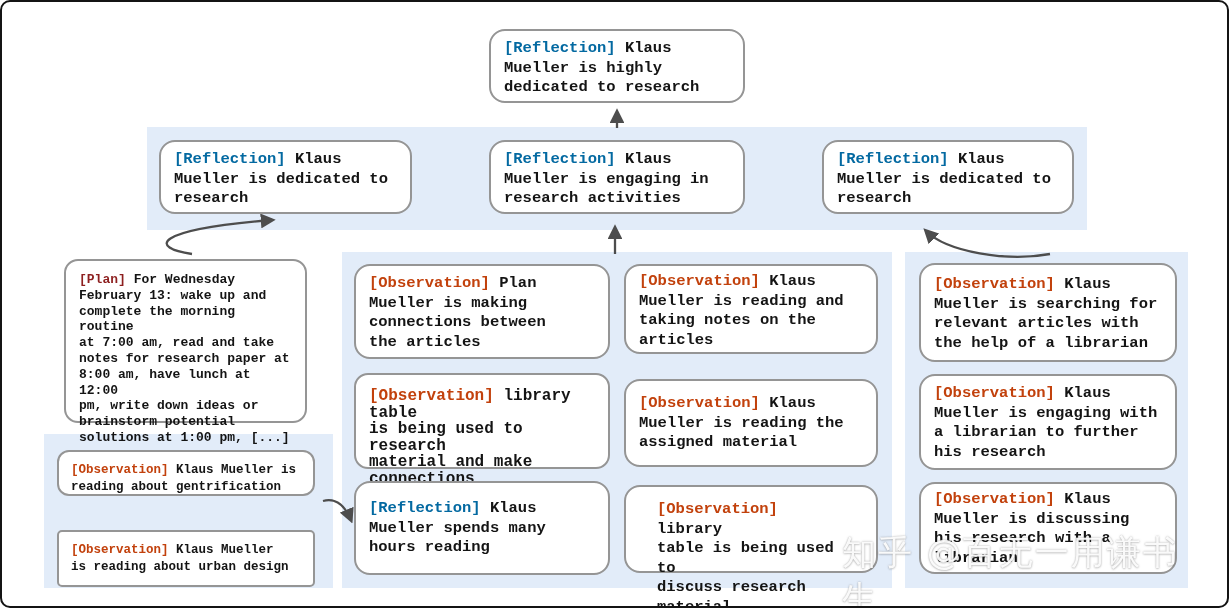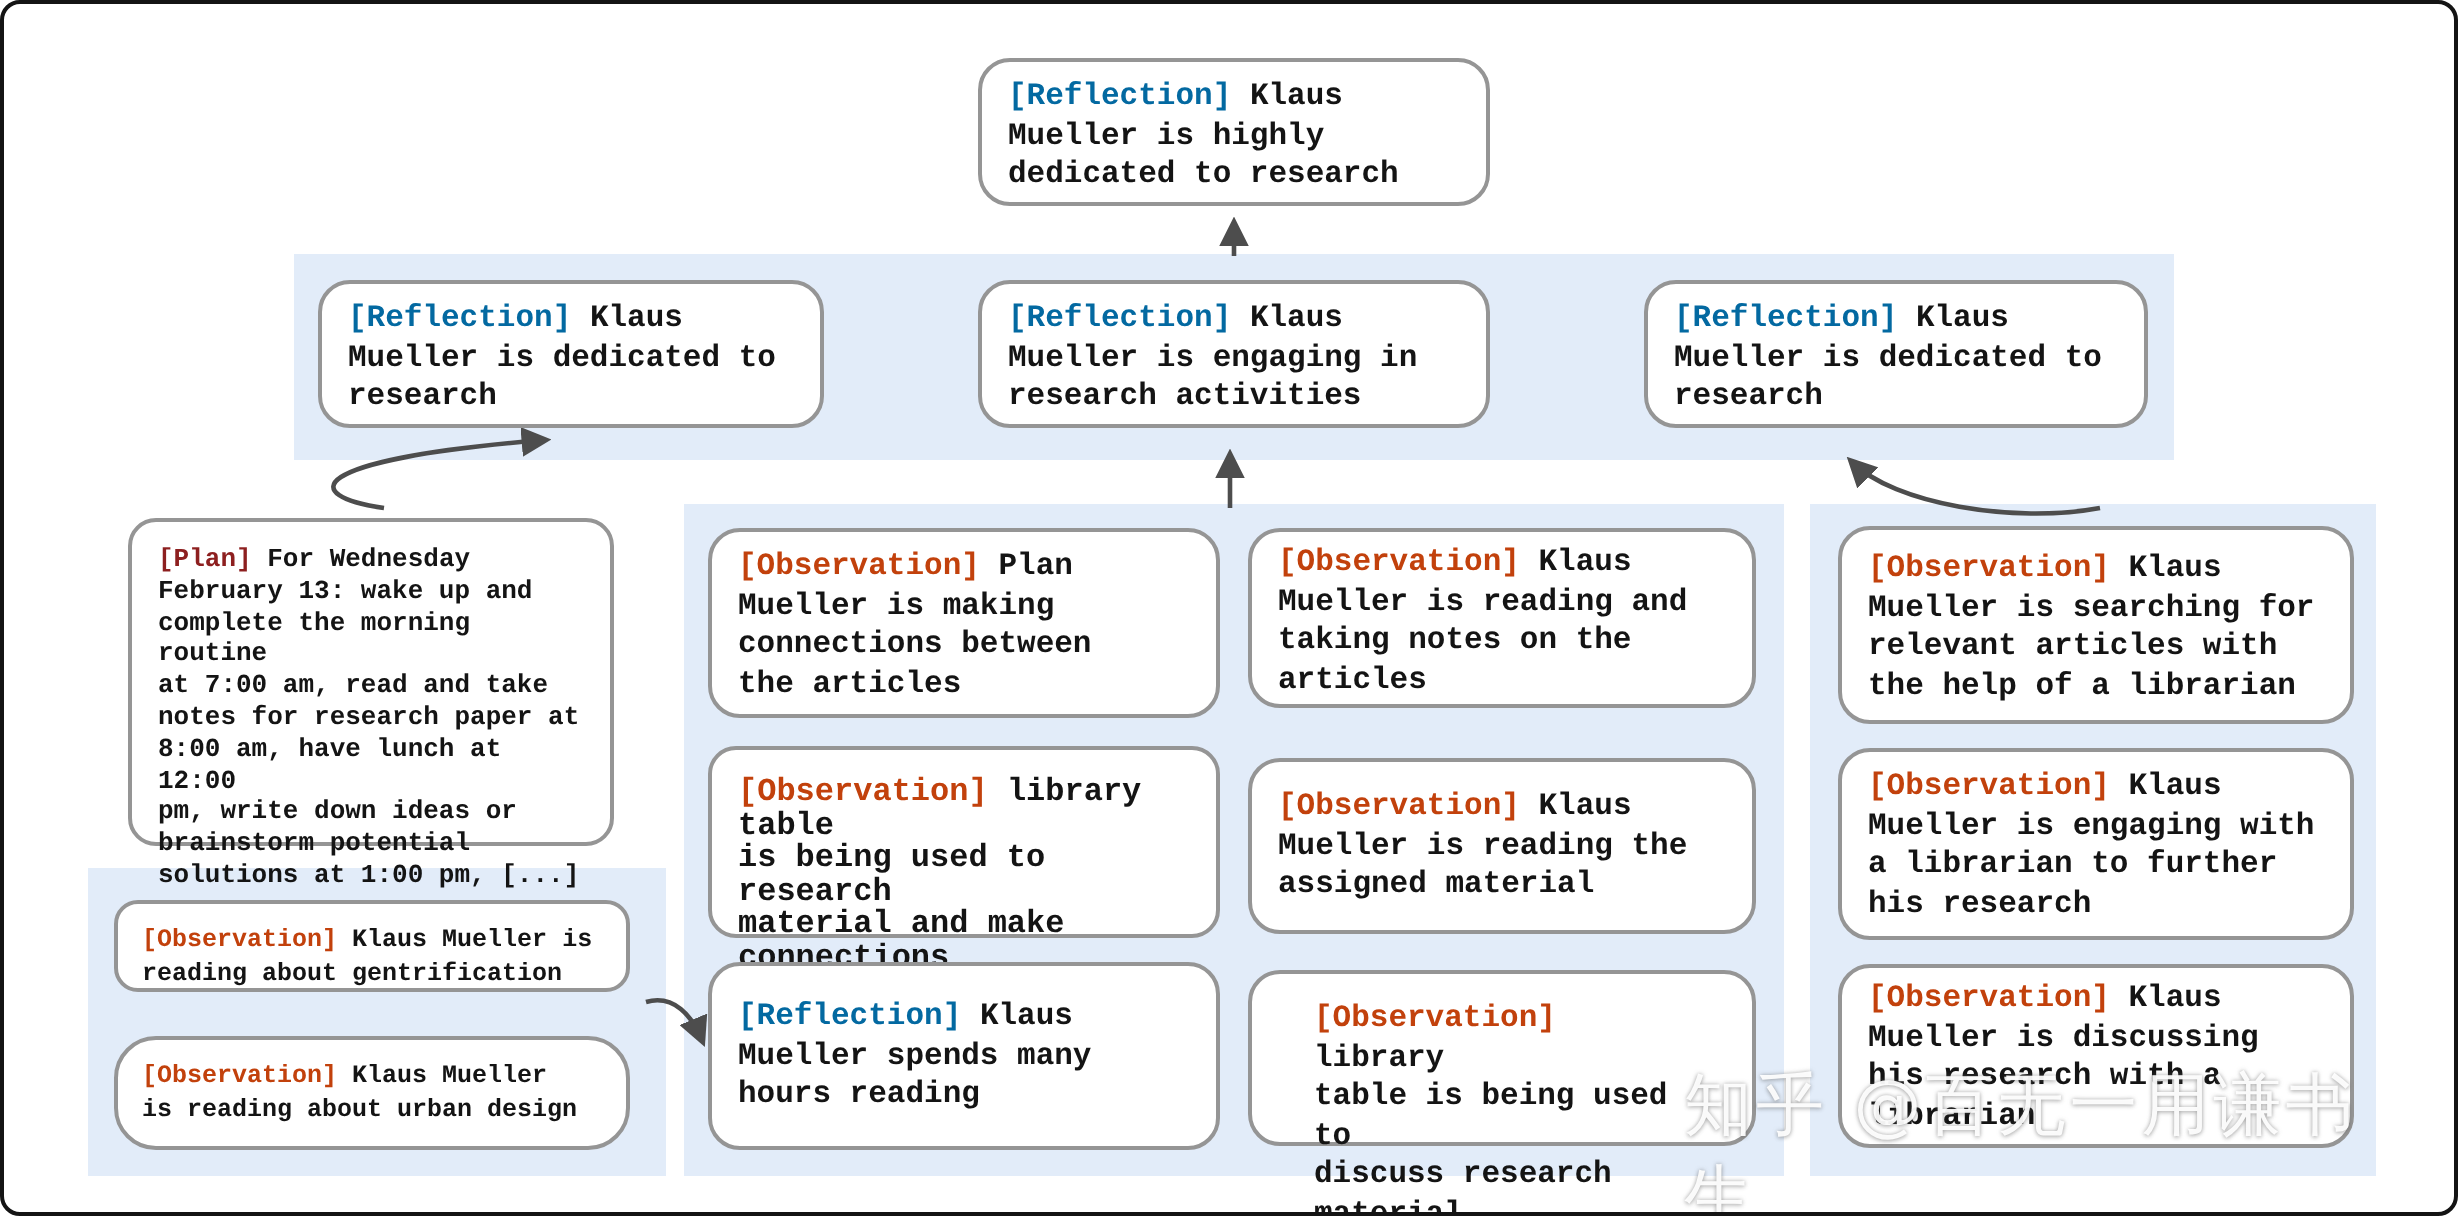--- a/index.html
+++ b/index.html
@@ -33,22 +33,22 @@
   .n-root { left:487px; top:27px;  width:256px; height:74px;  padding:8px 13px; }
   .n-l2a  { left:157px; top:138px; width:253px; height:74px;  padding:8px 13px; }
   .n-l2b  { left:487px; top:138px; width:256px; height:74px;  padding:8px 13px; }
   .n-l2c  { left:820px; top:138px; width:252px; height:74px;  padding:8px 13px; }
 
   .n-plan { left:62px;  top:257px; width:243px; height:164px; padding:11px 13px;
             font-size:13px; line-height:15.8px; border-radius:14px; }
 
   .n-lo1  { left:55px;  top:448px; width:258px; height:46px;  padding:10px 12px;
             font-size:12.5px; line-height:16.5px; border-radius:12px; }
-  .n-lo2  { left:55px;  top:516px; width:258px; height:57px;  padding:10px 12px;
-            font-size:12.5px; line-height:16.5px; border-radius:21px; }
+  .n-lo2  { left:55px;  top:528px; width:258px; height:57px;  padding:10px 12px;
+            font-size:12.5px; line-height:16.5px; border-radius:5px; }
 
   .n-m1a  { left:352px; top:262px; width:256px; height:95px;  padding:8px 13px; }
   .n-m1b  { left:352px; top:371px; width:256px; height:96px;  padding:13px 13px;
             font-size:16px; line-height:16.5px; border-radius:14px; }
   .n-m1c  { left:352px; top:479px; width:256px; height:94px;  padding:16px 13px; }
 
   .n-m2a  { left:622px; top:262px; width:254px; height:90px;  padding:6px 13px; }
   .n-m2b  { left:622px; top:377px; width:254px; height:88px;  padding:13px 13px; }
   .n-m2c  { left:622px; top:483px; width:254px; height:88px;  padding:13px 31px; }
 

